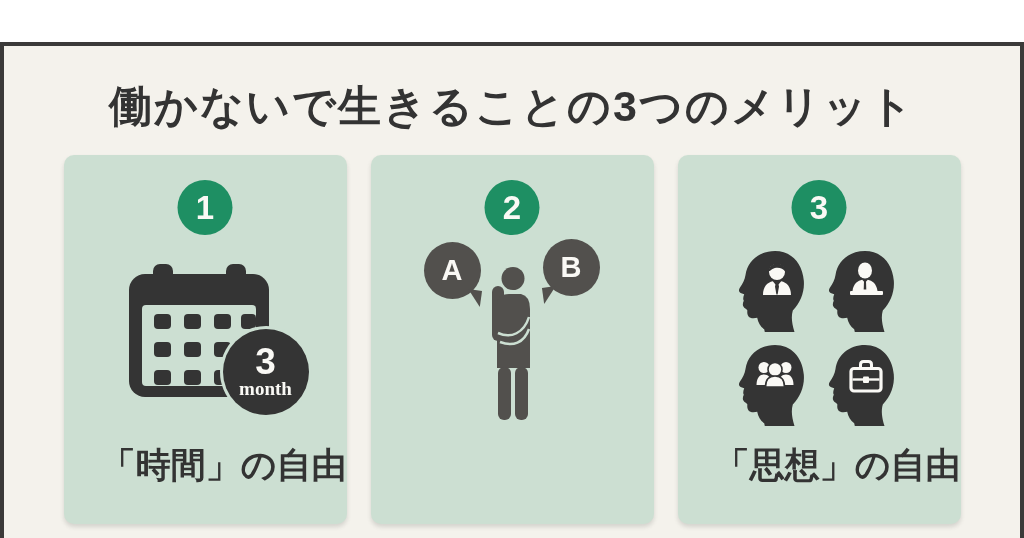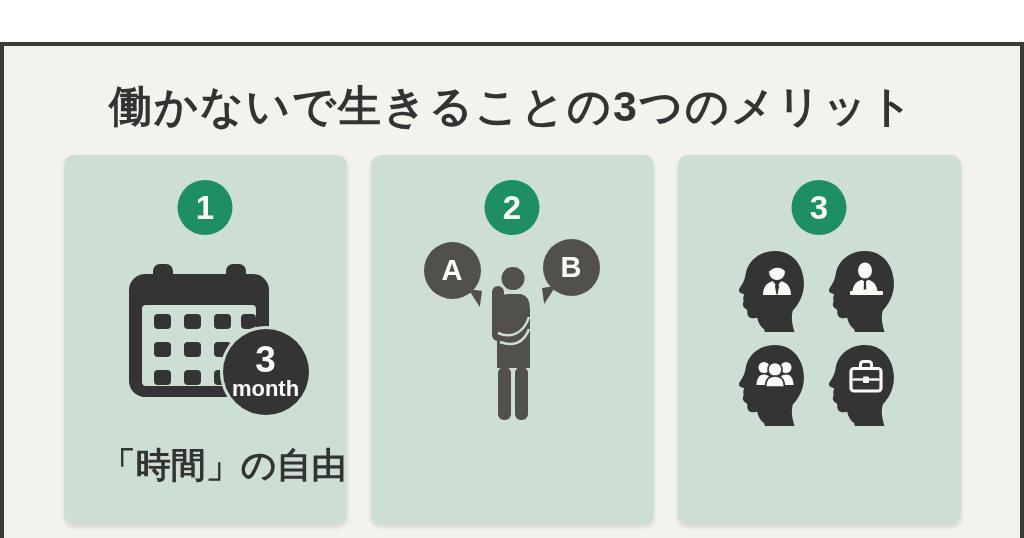--- a/index.html
+++ b/index.html
@@ -72,21 +72,21 @@
     width: 86px; height: 86px;
     border-radius: 50%;
     background: var(--dark, #343434);
     box-shadow: 0 0 0 3px var(--card_background, #ccdfd2);
     color: var(--white, #faf9f5);
     display: flex; flex-direction: column;
     align-items: center; justify-content: center;
     text-align: center;
   }
   .month-badge .month-value { font-size: 37px; font-weight: 700; line-height: 0.95; }
-  .month-badge .month-unit  { font-size: 22px; font-weight: 700; line-height: 1.1; }
+  .month-badge .month-unit  { font-size: 19px; font-weight: 700; line-height: 1.1; font-family: Liberation Serif, serif; }
 
   
   .bubble {
     position: absolute;
     width: 57px; height: 57px;
     border-radius: 50%;
     background: var(--mid_gray, #52504d);
     color: var(--white, #faf9f5);
     display: flex; align-items: center; justify-content: center;
     font-size: 29px; font-weight: 700;
@@ -219,16 +219,17 @@
       </svg>
 
       <svg class="head-svg head-br" width="70" height="82" viewBox="0 0 70 82">
         <path d="M38 1 C22 1 10.5 11 8.5 25 C7.8 30 5.5 34 3 37.5 C1.2 40 1.8 42.3 4.3 43.2 L7.2 44.2 C6.2 47 5.8 49.3 6.8 50.8 C5.8 52.8 5.4 54.8 6.4 56.6 C7.4 58.4 9.2 58.9 10.4 60.4 C9.9 63.6 10.6 66.6 13.4 67.8 C15.6 68.7 18.2 68.3 20.2 67.8 C21.2 72.6 23.4 76.8 27.2 79.2 L27.8 82 L57.5 82 C54.8 73.5 54 66.5 55.8 60.5 C63.5 52.5 67.8 41.5 66.8 30.5 C65.2 12.5 53.8 1 38 1 Z" fill="#343434"></path>
         <path d="M33.5 25 L33.5 20.5 Q33.5 17.5 36.5 17.5 L41.5 17.5 Q44.5 17.5 44.5 20.5 L44.5 25" fill="none" stroke="#faf9f5" stroke-width="3"></path>
         <rect x="24" y="24.5" width="30" height="22.5" rx="3" fill="none" stroke="#faf9f5" stroke-width="3.2"></rect>
         <line x1="25.5" y1="35.5" x2="52.5" y2="35.5" stroke="#faf9f5" stroke-width="2.4"></line>
         <rect x="36" y="32.5" width="6" height="6.5" rx="1" fill="#faf9f5"></rect>
       </svg>
 
+      <div class="card-label">「思想」の自由</div>
     </section>
 
   </div>
 </div>
 
 </body></html>

